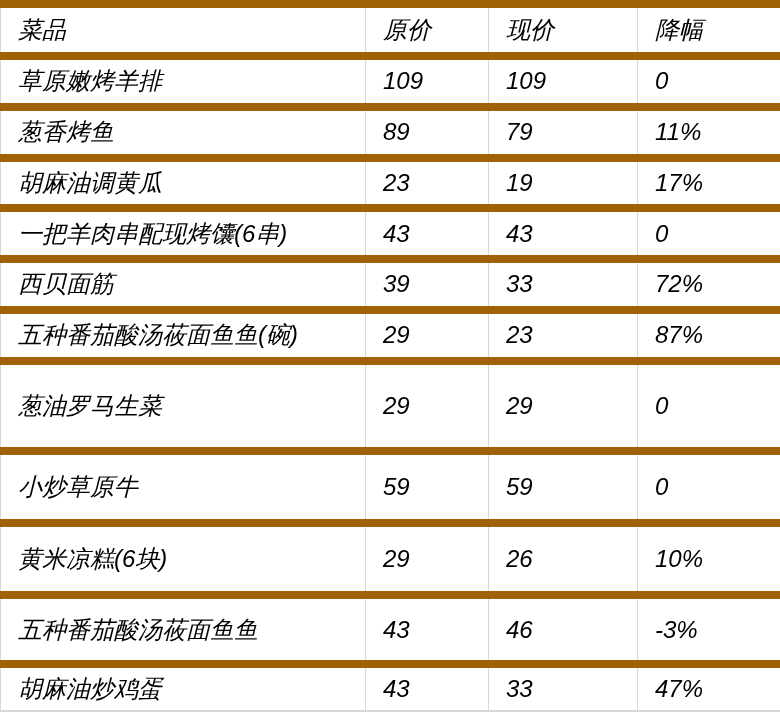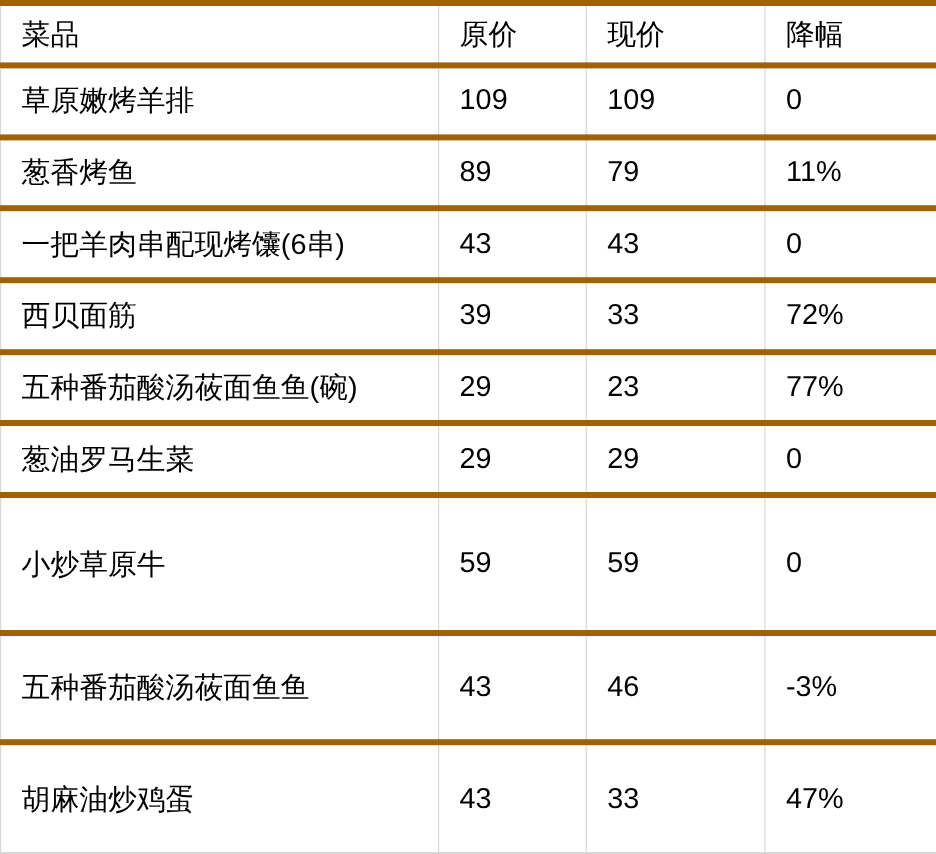--- a/index.html
+++ b/index.html
@@ -22,21 +22,21 @@
     font-size: 24px;
     font-weight: 400;
     color: #000000;
     text-align: left;
     vertical-align: middle;
     padding: 0 8px 0 17px;
     white-space: nowrap;
     overflow: hidden;
     background: #ffffff;
   }
-  tr { border-top: 5px solid #a16207; border-bottom: 2px solid #d8d8d8; }
+  tr { border-top: 8px solid #a16207; border-bottom: 2px solid #d8d8d8; font-style: italic; }
   thead tr { height: 52px; }
   tbody tr { height: 36px; }
   tbody tr:nth-child(7) { height: 71px; margin-top: 48px; }
   tbody tr:nth-child(8) { height: 57px; }
   tbody tr:nth-child(9) { height: 57px; }
   tbody tr:nth-child(10) { height: 54px; }
 </style>
 </head>
 <body>
 
@@ -62,48 +62,60 @@
         <td>109</td>
         <td>0</td>
       </tr>
       <tr>
         <td>葱香烤鱼</td>
         <td>89</td>
         <td>79</td>
         <td>11%</td>
       </tr>
       <tr>
+        <td>胡麻油调黄瓜</td>
+        <td>23</td>
+        <td>19</td>
+        <td>17%</td>
+      </tr>
+      <tr>
         <td>一把羊肉串配现烤馕(6串)</td>
         <td>43</td>
         <td>43</td>
         <td>0</td>
       </tr>
       <tr>
         <td>西贝面筋</td>
         <td>39</td>
         <td>33</td>
         <td>72%</td>
       </tr>
       <tr>
         <td>五种番茄酸汤莜面鱼鱼(碗)</td>
         <td>29</td>
         <td>23</td>
-        <td>77%</td>
+        <td>87%</td>
       </tr>
       <tr>
         <td>葱油罗马生菜</td>
         <td>29</td>
         <td>29</td>
         <td>0</td>
       </tr>
       <tr>
         <td>小炒草原牛</td>
         <td>59</td>
         <td>59</td>
         <td>0</td>
+      </tr>
+      <tr>
+        <td>黄米凉糕(6块)</td>
+        <td>29</td>
+        <td>26</td>
+        <td>10%</td>
       </tr>
       <tr>
         <td>五种番茄酸汤莜面鱼鱼</td>
         <td>43</td>
         <td>46</td>
         <td>-3%</td>
       </tr>
       <tr>
         <td>胡麻油炒鸡蛋</td>
         <td>43</td>

